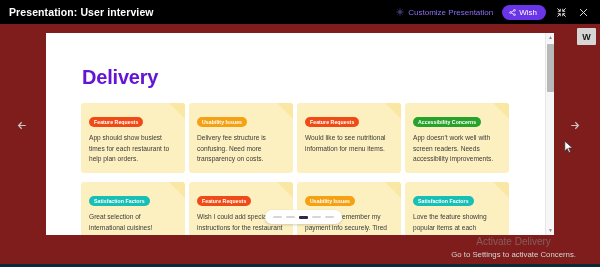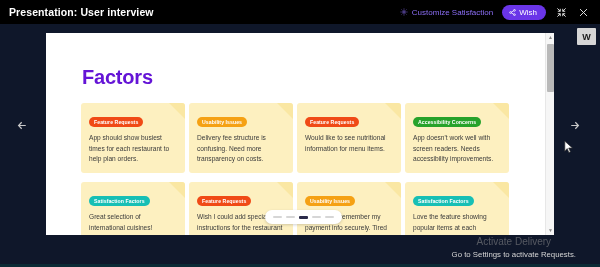--- a/index.html
+++ b/index.html
@@ -12,21 +12,21 @@
     height: 267px;
     overflow: hidden;
     font-family: "Liberation Sans", sans-serif;
     -webkit-font-smoothing: antialiased;
   }
 
   .app {
     position: relative;
     width: 600px;
     height: 267px;
-    background: #0f172a;
+    background: #7f1d1d;
     overflow: hidden;
   }
 
   
   .topbar {
     position: absolute;
     left: 0; top: 0;
     width: 600px;
     height: 24px;
     display: flex;
@@ -295,21 +295,21 @@
 
     <div class="topbar-right">
 
       <div class="customize">
         <span class="gear">
           <svg viewBox="0 0 16 16" width="8" height="8" fill="none" stroke="#8b6ef5" stroke-width="1.5">
             <circle cx="8" cy="8" r="2.4"></circle>
             <path d="M8 1.2v1.8M8 13v1.8M1.2 8h1.8M13 8h1.8M3.3 3.3l1.3 1.3M11.4 11.4l1.3 1.3M12.7 3.3l-1.3 1.3M4.6 11.4l-1.3 1.3"></path>
           </svg>
         </span>
-        <span>Customize Satisfaction</span>
+        <span>Customize Presentation</span>
       </div>
 
       <div class="share-btn">
         <span class="share-icon">
           <svg viewBox="0 0 16 16" width="7" height="7" fill="none" stroke="#ffffff" stroke-width="1.8">
             <circle cx="12.5" cy="3" r="2"></circle>
             <circle cx="3.5" cy="8" r="2"></circle>
             <circle cx="12.5" cy="13" r="2"></circle>
             <path d="M5.3 7L10.8 4.1M5.3 9L10.8 11.9"></path>
           </svg>
@@ -354,21 +354,21 @@
 
   <div class="cursor">
     <svg viewBox="0 0 12 16" width="10" height="14">
       <path d="M1 1l9 8.2H5.6l2.1 4.6-1.8.8-2.1-4.7L1 13z" fill="#ffffff" stroke="#333333" stroke-width="0.8"></path>
     </svg>
   </div>
 
   <div class="stage">
 
     <div class="slide">
-      <div class="slide-title">Factors</div>
+      <div class="slide-title">Delivery</div>
       <div class="notes-grid">
           <div class="note"><span class="note-tag tag-feature">Feature Requests</span><div class="note-text">App should show busiest times for each restaurant to help plan orders.</div></div>
           <div class="note"><span class="note-tag tag-usability">Usability Issues</span><div class="note-text">Delivery fee structure is confusing. Need more transparency on costs.</div></div>
           <div class="note"><span class="note-tag tag-feature">Feature Requests</span><div class="note-text">Would like to see nutritional information for menu items.</div></div>
           <div class="note"><span class="note-tag tag-accessibility">Accessibility Concerns</span><div class="note-text">App doesn't work well with screen readers. Needs accessibility improvements.</div></div>
           <div class="note"><span class="note-tag tag-satisfaction">Satisfaction Factors</span><div class="note-text">Great selection of international cuisines!</div></div>
           <div class="note"><span class="note-tag tag-feature">Feature Requests</span><div class="note-text">Wish I could add special instructions for the restaurant more easily.</div></div>
           <div class="note"><span class="note-tag tag-usability">Usability Issues</span><div class="note-text">App should remember my payment info securely. Tired of re-entering.</div></div>
           <div class="note"><span class="note-tag tag-satisfaction">Satisfaction Factors</span><div class="note-text">Love the feature showing popular items at each restaurant.</div></div>
         </div>
@@ -384,17 +384,17 @@
   <div class="progress-pill">
       <div class="pdash"></div>
       <div class="pdash"></div>
       <div class="pdash active"></div>
       <div class="pdash"></div>
       <div class="pdash"></div>
     </div>
 
   <div class="watermark">
     <div class="wm-title">Activate Delivery</div>
-    <div class="wm-sub">Go to Settings to activate Requests.</div>
+    <div class="wm-sub">Go to Settings to activate Concerns.</div>
   </div>
 
   <div class="taskbar-hint"></div>
 </div>
 
 </body></html>

